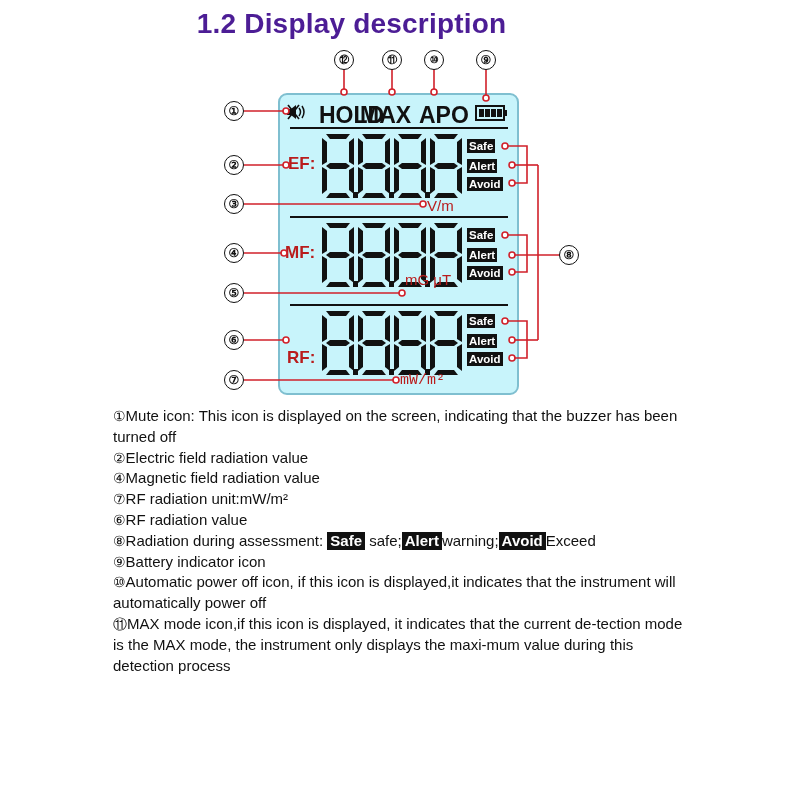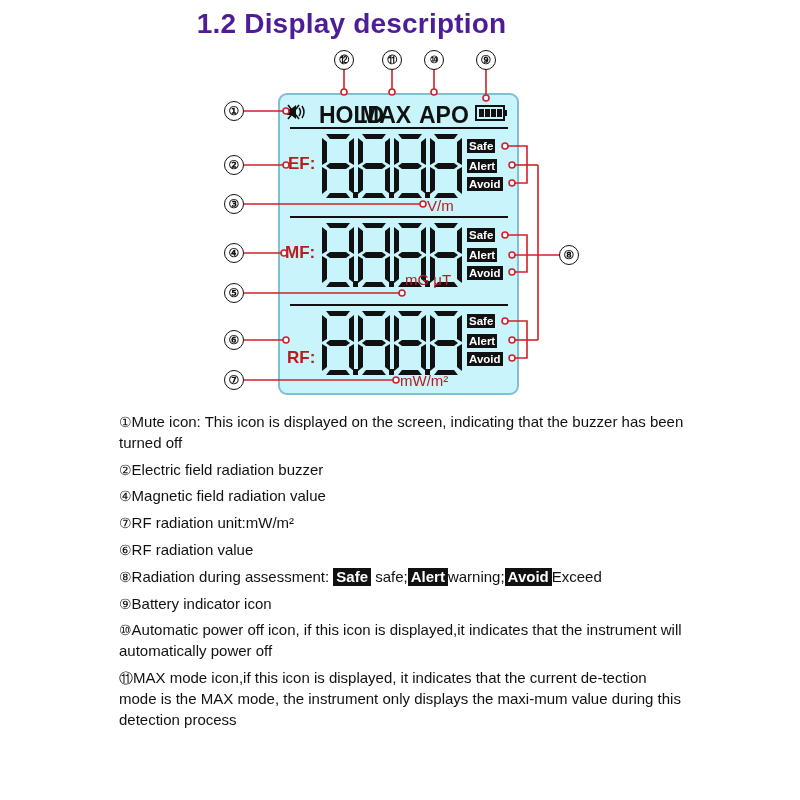--- a/index.html
+++ b/index.html
@@ -38,21 +38,21 @@
     position: absolute; background: #111; color: #fff; font-weight: bold;
     font-size: 11.5px; padding: 0 2px; line-height: 14px; height: 14px;
   }
 
   svg.overlay { position: absolute; left: 0; top: 0; width: 800px; height: 800px; pointer-events: none; }
 
   .desc {
     position: absolute; left: 113px; top: 406px; width: 580px;
     font-size: 15px; line-height: 20.8px; color: #111;
   }
-  .desc p { margin: 6px; }
+  .desc p { margin: 0; }
   .mark { font-size: 14px; }
   .inline-badge {
     display: inline-block; background: #111; color: #fff; font-weight: bold;
     font-size: 15px; padding: 0 3px; line-height: 18px;
   }
   .key-icon {
     display: inline-block; vertical-align: middle; width: 32px; height: 28px;
     border: 2px solid #111; border-radius: 8px; position: relative; margin: -6px 1px 0 1px;
   }
   .key-icon::after {
@@ -152,21 +152,21 @@
       <path d="M4 32 L8 29 H24 L28 32 L24 35 H8 Z"></path>
       <path d="M0 33 L5 36 V56 L0 60 Z"></path>
         <path d="M32 33 L27 36 V56 L32 60 Z"></path>
         <path d="M8 59 H24 L28 64 H4 Z"></path>
     </g>
   </g>
 </svg>
 
 <div class="unit-label" style="left:427px; top:197px;">V/m</div>
 <div class="unit-label" style="left:405px; top:271px;">mG μT</div>
-<div class="unit-label" style="left:400px; top:372px;">mW/m²</div>
+<div class="unit-label" style="left:400px; top:372px;font-family:Liberation Mono, monospace;">mW/m²</div>
 
 <div class="badge" style="left:467px; top:139px;">Safe</div>
 <div class="badge" style="left:467px; top:159px;">Alert</div>
 <div class="badge" style="left:467px; top:177px;">Avoid</div>
 
 <div class="badge" style="left:467px; top:228px;">Safe</div>
 <div class="badge" style="left:467px; top:248px;">Alert</div>
 <div class="badge" style="left:467px; top:266px;">Avoid</div>
 
 <div class="badge" style="left:467px; top:314px;">Safe</div>
@@ -254,21 +254,21 @@
   </div>
 <div class="circ-num small" style="left:382px; top:50px;">
     <span>⑪</span>
   </div>
 <div class="circ-num small" style="left:334px; top:50px;">
     <span>⑫</span>
   </div>
 
 <div class="desc">
   <p><span class="mark">①</span><span>Mute icon: This icon is displayed on the screen, indicating that the buzzer has been turned off</span></p>
-  <p><span class="mark">②</span><span>Electric field radiation buzzer</span></p>
+  <p><span class="mark">②</span><span>Electric field radiation value</span></p>
   <p><span class="mark">④</span><span>Magnetic field radiation value</span></p>
   <p><span class="mark">⑦</span><span>RF radiation unit:mW/m²</span></p>
   <p><span class="mark">⑥</span><span>RF radiation value</span></p>
   <p><span class="mark">⑧</span><span>Radiation during assessment: </span><span class="inline-badge">Safe</span><span> safe;</span><span class="inline-badge">Alert</span><span>warning;</span><span class="inline-badge">Avoid</span><span>Exceed</span></p>
   <p><span class="mark">⑨</span><span>Battery indicator icon</span></p>
   <p><span class="mark">⑩</span><span>Automatic power off icon, if this icon is displayed,it indicates that the instrument will automatically power off</span></p>
   <p><span class="mark">⑪</span><span>MAX mode icon,if this icon is displayed, it indicates that the current de-tection mode is the MAX mode, the instrument only displays the maxi-mum value during this detection process</span></p>
 </div>
 
 </body></html>

